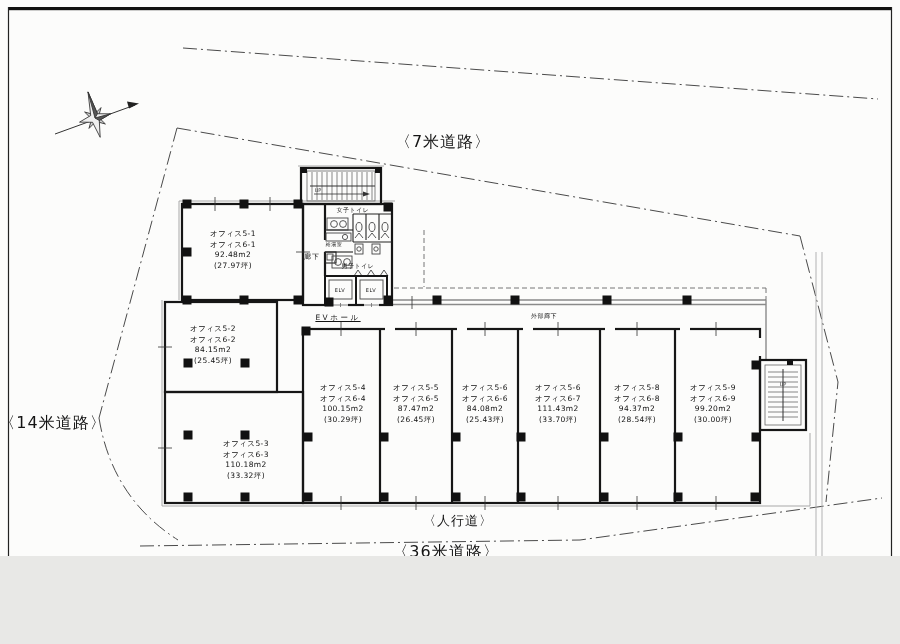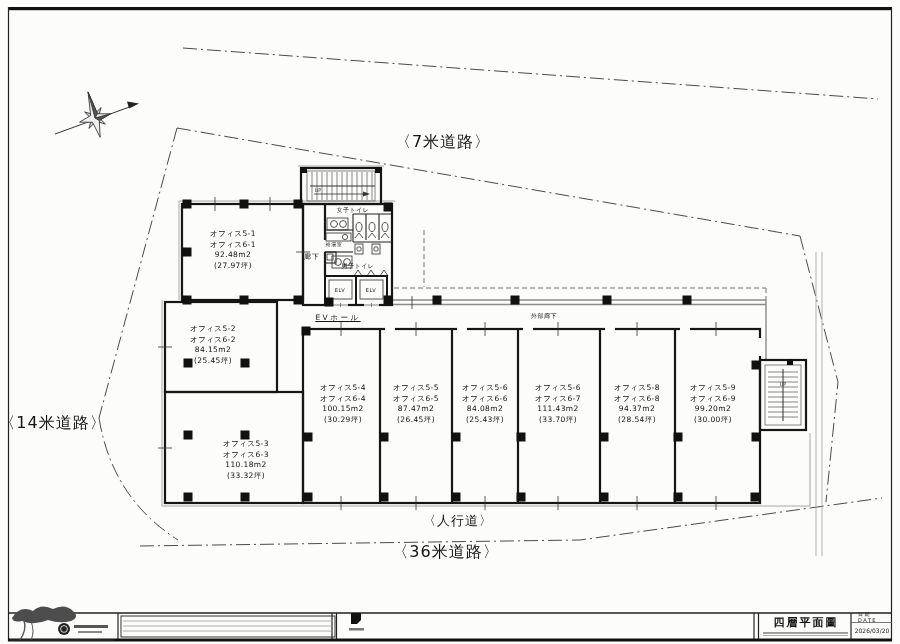--- a/index.html
+++ b/index.html
@@ -1,16 +1,16 @@
 <!DOCTYPE html>
 <html><head>
 <meta charset="utf-8">
 <style>
   html,body{margin:0;padding:0;background:#e8e8e6;}
-  .sheet{position:relative;width:900px;height:644px;background:#fcfcfb;overflow:hidden;
+  .sheet{position:relative;width:900px;height:556px;background:#fcfcfb;overflow:hidden;
          font-family:"DejaVu Sans",sans-serif;color:#111;}
   .sheet svg{position:absolute;left:0;top:0;}
   .lb{position:absolute;transform:translate(-50%,-50%);white-space:nowrap;color:#141414;}
   .road{font-size:16px;letter-spacing:1px;font-weight:500;}
   .road-sm{font-size:13px;letter-spacing:1px;font-family:Liberation Serif, serif;}
   .rm{font-size:6px;letter-spacing:0.5px;}
   .rm2{font-size:7px;letter-spacing:1px;}
   .evh{font-size:7.5px;letter-spacing:2.5px;font-weight:500;text-decoration:underline;}
   .tiny{font-size:5px;letter-spacing:0.5px;}
   .up{font-size:5px;color:#333;}

